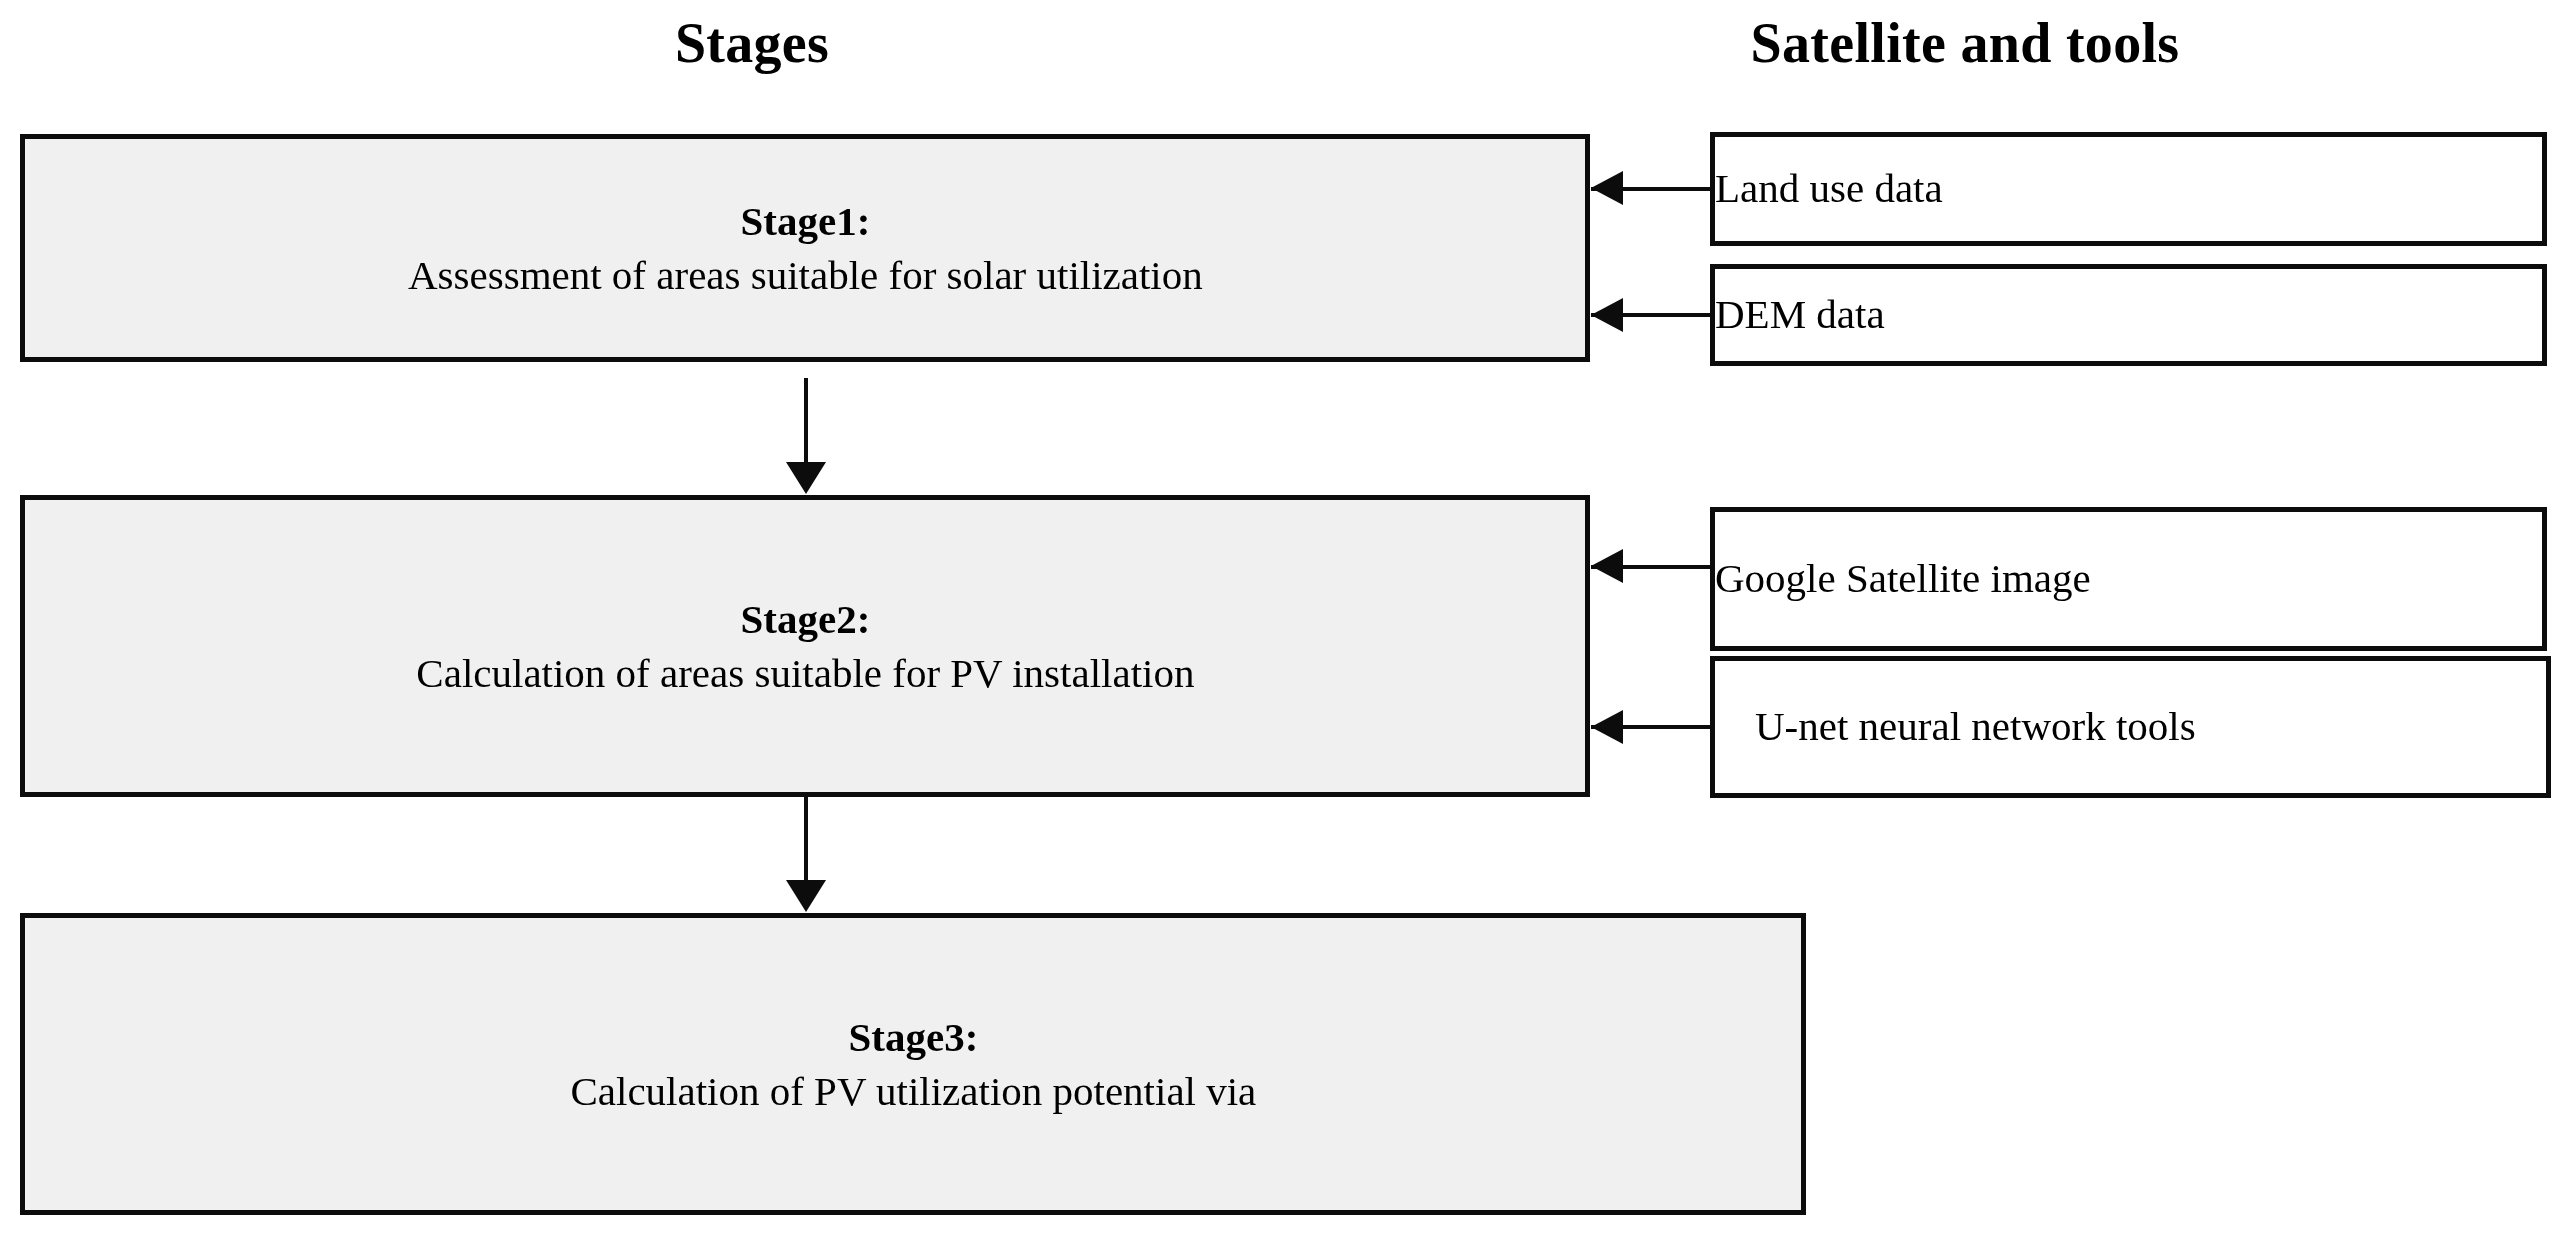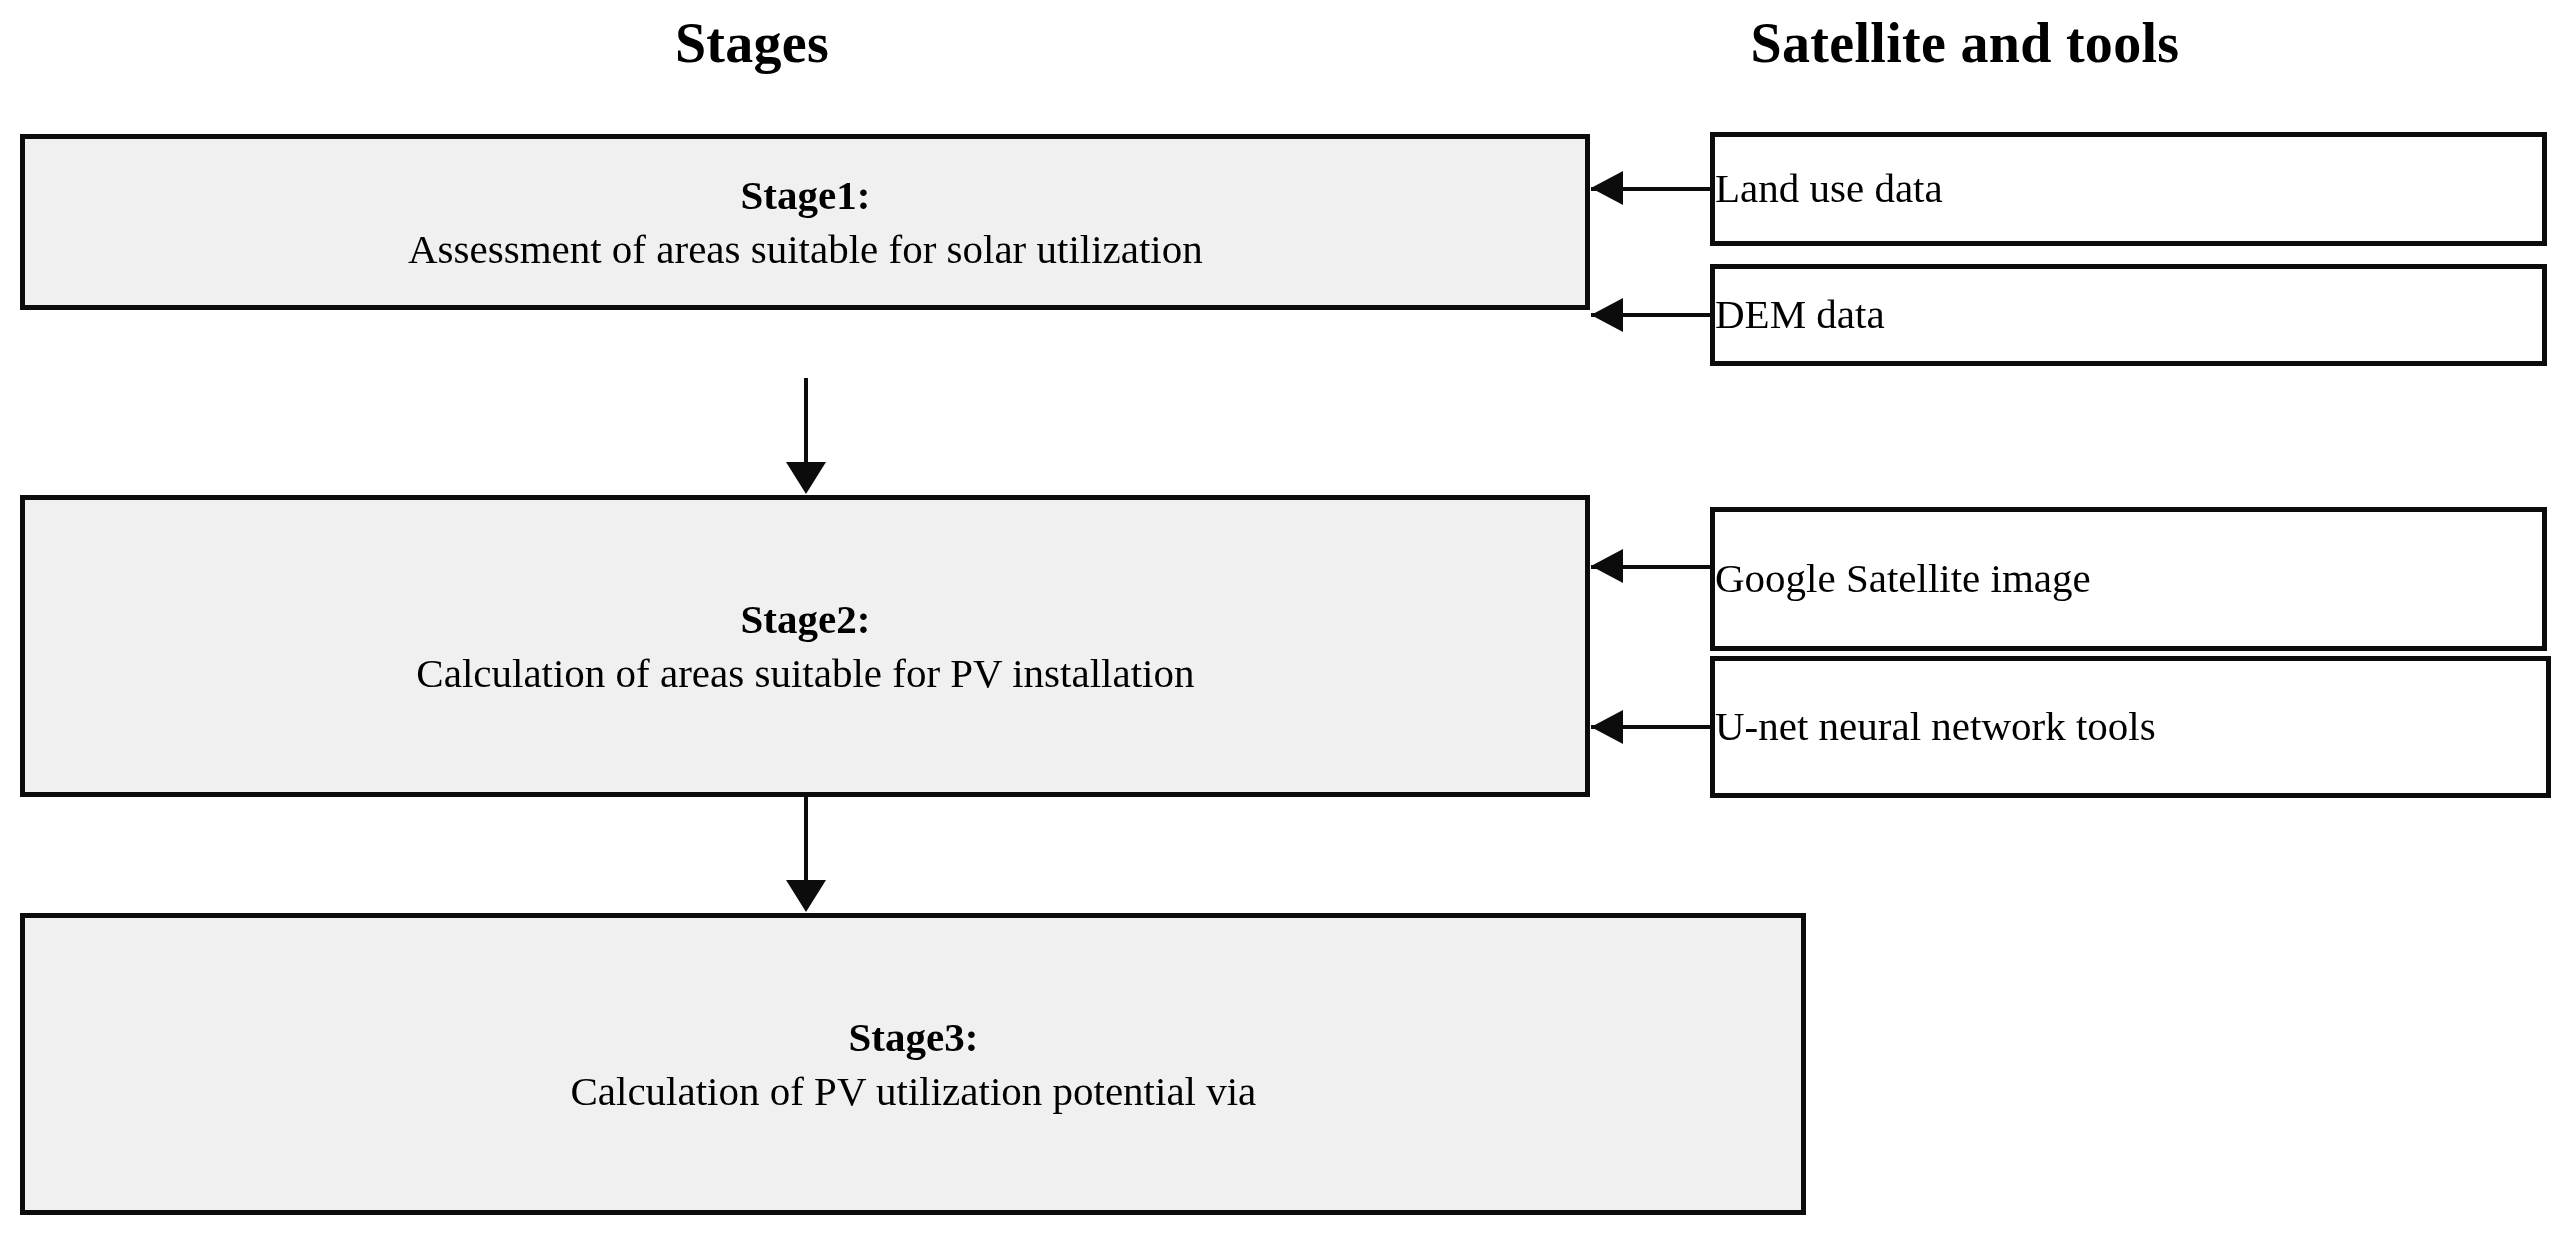--- a/index.html
+++ b/index.html
@@ -58,21 +58,21 @@
   }
   .stage-desc {
     font-weight: normal;
     font-size: 41px;
     line-height: 1.18;
     text-align: center;
     white-space: nowrap;
     margin-top: 5.3px;
   }
 
-  #stage-box-1 { left: 20.4px;  top: 134px;  width: 1570px; height: 176px; }
+  #stage-box-1 { left: 20.4px;  top: 134px;  width: 1570px; height: 228px; }
   #stage-box-2 { left: 20.4px;  top: 495px;  width: 1570px; height: 302px; }
   #stage-box-3 { left: 20.4px;  top: 913px; width: 1786px; height: 302px; }
 
   
   .res-box {
     position: absolute;
     box-sizing: border-box;
     background: #ffffff;
     border: 5.3px solid #0c0c0c;
     display: flex;
@@ -82,21 +82,21 @@
   .res-label {
     font-size: 41px;
     line-height: 1.1;
     text-align: center;
     white-space: nowrap;
   }
 
   #res-box-landuse { left: 1710px; top: 132px;  width: 837px; height: 114px; }
   #res-box-dem     { left: 1710px; top: 264px;  width: 837px; height: 102px; }
   #res-box-google  { left: 1710px; top: 495px;  width: 837px; height: 144px; margin-top: 12px; }
-  #res-box-unet    { left: 1710px; top: 656px;  width: 841px; height: 142px; }
+  #res-box-unet    { left: 1710px; top: 656px;  width: 841px; height: 142px; padding-left: 40px; }
 
   
   .hline {
     position: absolute;
     height: 4px;
     background: #0c0c0c;
   }
   .vline {
     position: absolute;
     width: 4px;

